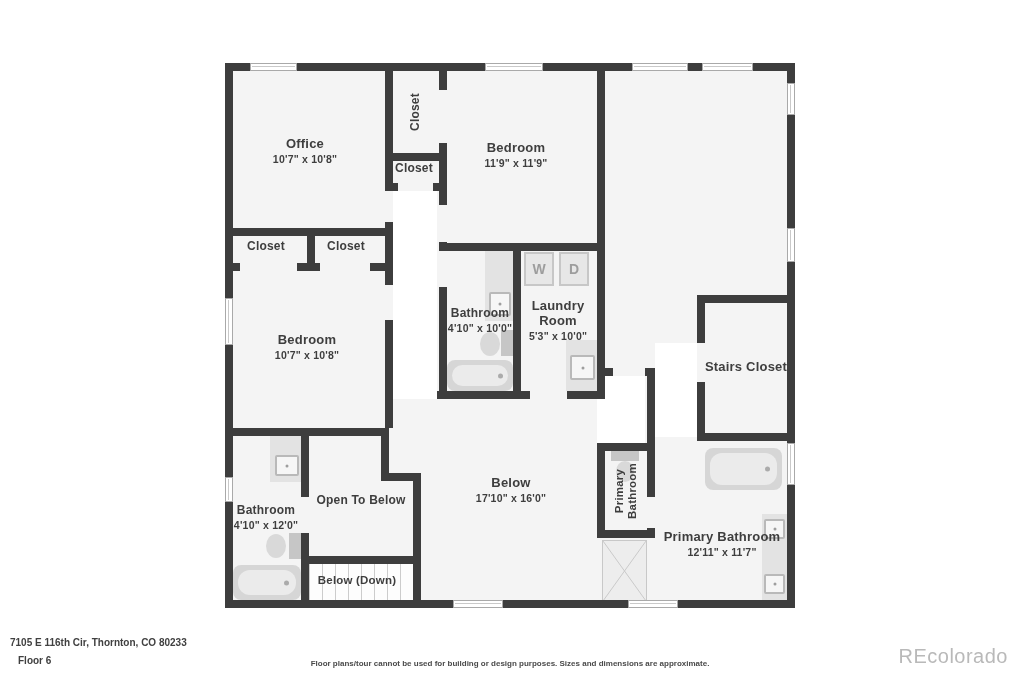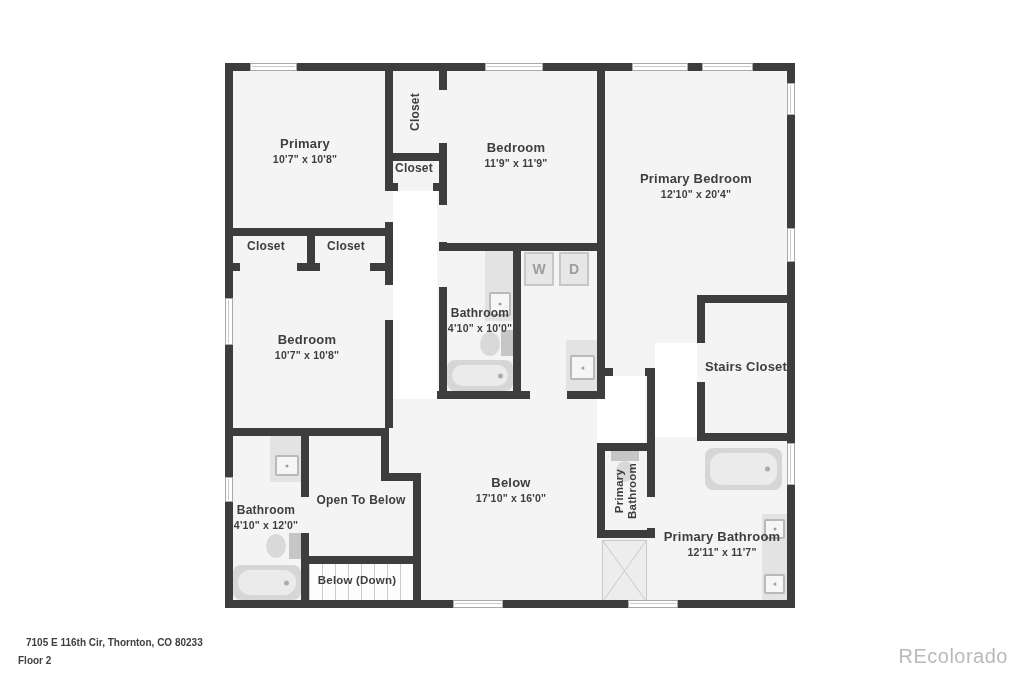--- a/index.html
+++ b/index.html
@@ -24,21 +24,21 @@
   .win .mv{position:absolute;top:1px;bottom:1px;left:50%;width:1px;margin-left:-1px;background:#c9c9c9}
   .lbl{position:absolute;transform:translate(-50%,-50%);text-align:center;color:#3e3e3e;white-space:nowrap;z-index:30;line-height:1.15}
   .lbl.vert{transform:translate(-50%,-50%) rotate(-90deg)}
   .lbl .t{font-size:13px;font-weight:700;letter-spacing:.2px}
   .lbl .d{font-size:10.5px;font-weight:700;margin-top:1px;letter-spacing:.2px}
   .lbl .t.sm{font-size:12px}
   .lbl .t.md{font-size:11.5px}
   .lbl .t.wrap{white-space:normal;width:68px;margin:0 auto}
   .lbl .t.wrapv{white-space:normal;width:66px;margin:0 auto}
   .footer-text{position:absolute;color:#404040;font-weight:700;z-index:30}
-  #address{left:26px;top:637px;font-size:10px}
+  #address{left:10px;top:637px;font-size:10px}
   #floorname{left:18px;top:655px;font-size:10px}
   #disclaimer{left:50%;transform:translateX(-50%);top:659px;font-size:8px;color:#4a4a4a}
   #watermark{position:absolute;right:12px;top:645px;font-size:20px;color:#b9b9b9;font-weight:400;letter-spacing:.5px;z-index:30}
 </style>
 </head>
 <body>
 
 <div id="plan">
 
   <div class="fill" style="left:225px;top:63px;width:570px;height:545px"></div>
@@ -187,51 +187,51 @@
       <div class="mv"></div>
     </div>
   <div class="win" style="left:787px;top:228px;width:8px;height:34px">
       <div class="mv"></div>
     </div>
   <div class="win" style="left:787px;top:443px;width:8px;height:42px">
       <div class="mv"></div>
     </div>
 
   <div class="lbl" style="left:305px;top:151px">
-    <div class="t">Primary</div>
+    <div class="t">Office</div>
     <div class="d">10'7" x 10'8"</div>
   </div>
   <div class="lbl vert" style="left:416px;top:112px">
     <div class="t sm">Closet</div>
   </div>
   <div class="lbl" style="left:414px;top:169px">
     <div class="t sm">Closet</div>
   </div>
   <div class="lbl" style="left:516px;top:155px">
     <div class="t">Bedroom</div>
     <div class="d">11'9" x 11'9"</div>
   </div>
-  <div class="lbl" style="left:696px;top:186px">
-    <div class="t">Primary Bedroom</div>
-    <div class="d">12'10" x 20'4"</div>
-  </div>
   <div class="lbl" style="left:266px;top:247px">
     <div class="t sm">Closet</div>
   </div>
   <div class="lbl" style="left:346px;top:247px">
     <div class="t sm">Closet</div>
   </div>
   <div class="lbl" style="left:307px;top:347px">
     <div class="t">Bedroom</div>
     <div class="d">10'7" x 10'8"</div>
   </div>
   <div class="lbl" style="left:480px;top:320px">
     <div class="t sm">Bathroom</div>
     <div class="d">4'10" x 10'0"</div>
   </div>
+  <div class="lbl" style="left:558px;top:320px">
+    <div class="t wrap">Laundry Room</div>
+    <div class="d">5'3" x 10'0"</div>
+  </div>
   <div class="lbl" style="left:746px;top:367px">
     <div class="t">Stairs Closet</div>
   </div>
   <div class="lbl" style="left:266px;top:517px">
     <div class="t sm">Bathroom</div>
     <div class="d">4'10" x 12'0"</div>
   </div>
   <div class="lbl" style="left:361px;top:501px">
     <div class="t sm">Open To Below</div>
   </div>
@@ -244,16 +244,17 @@
   </div>
   <div class="lbl vert" style="left:626px;top:491px">
     <div class="t md wrapv">Primary Bathroom</div>
   </div>
   <div class="lbl" style="left:722px;top:544px">
     <div class="t">Primary Bathroom</div>
     <div class="d">12'11" x 11'7"</div>
   </div>
 
   <div class="footer-text" id="address">7105 E 116th Cir, Thornton, CO 80233</div>
-  <div class="footer-text" id="floorname">Floor 2</div>
+  <div class="footer-text" id="floorname">Floor 6</div>
+  <div class="footer-text" id="disclaimer">Floor plans/tour cannot be used for building or design purposes. Sizes and dimensions are approximate.</div>
   <div id="watermark">REcolorado</div>
 
 </div>
 
 </body></html>

